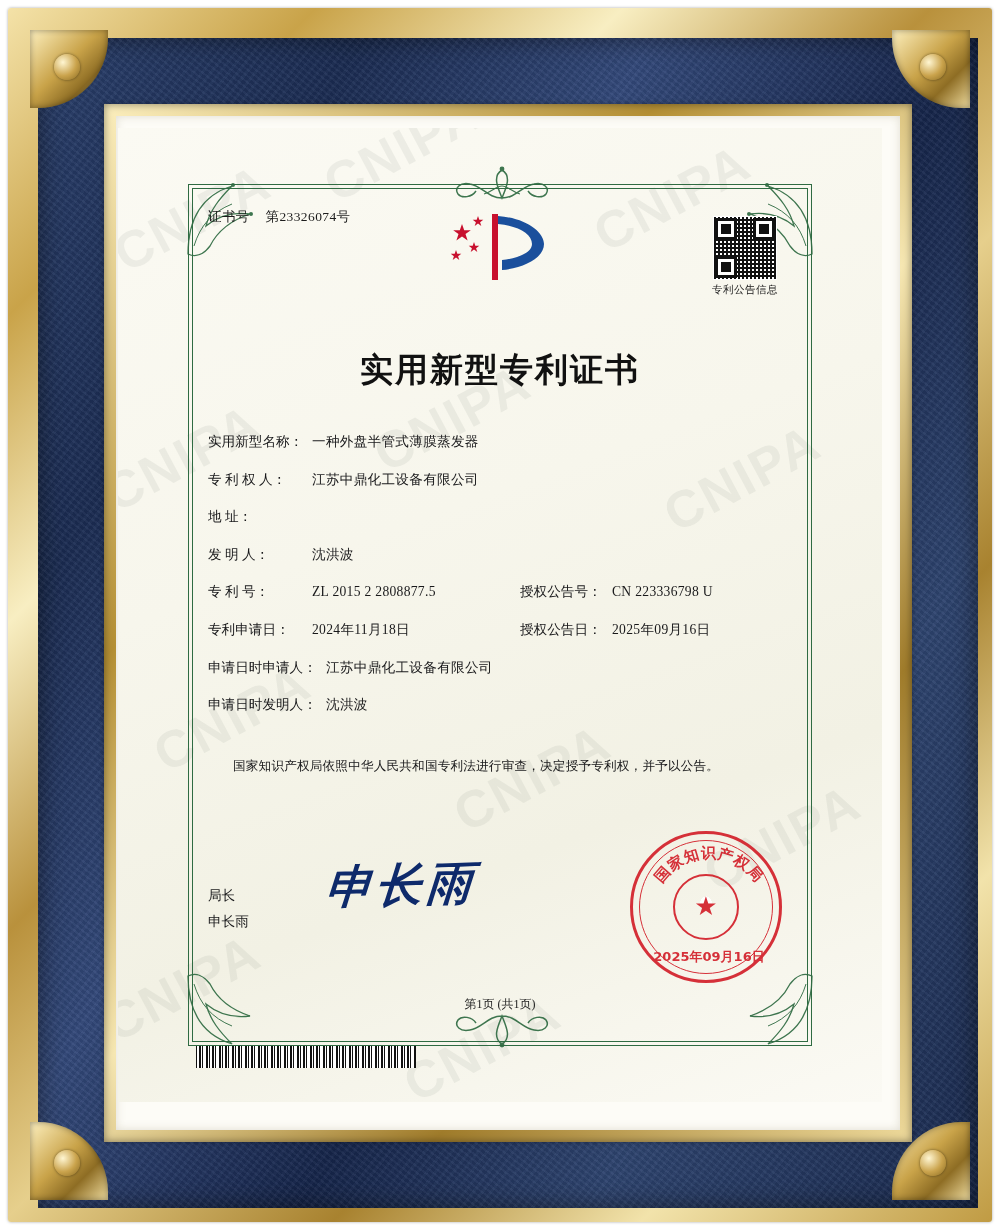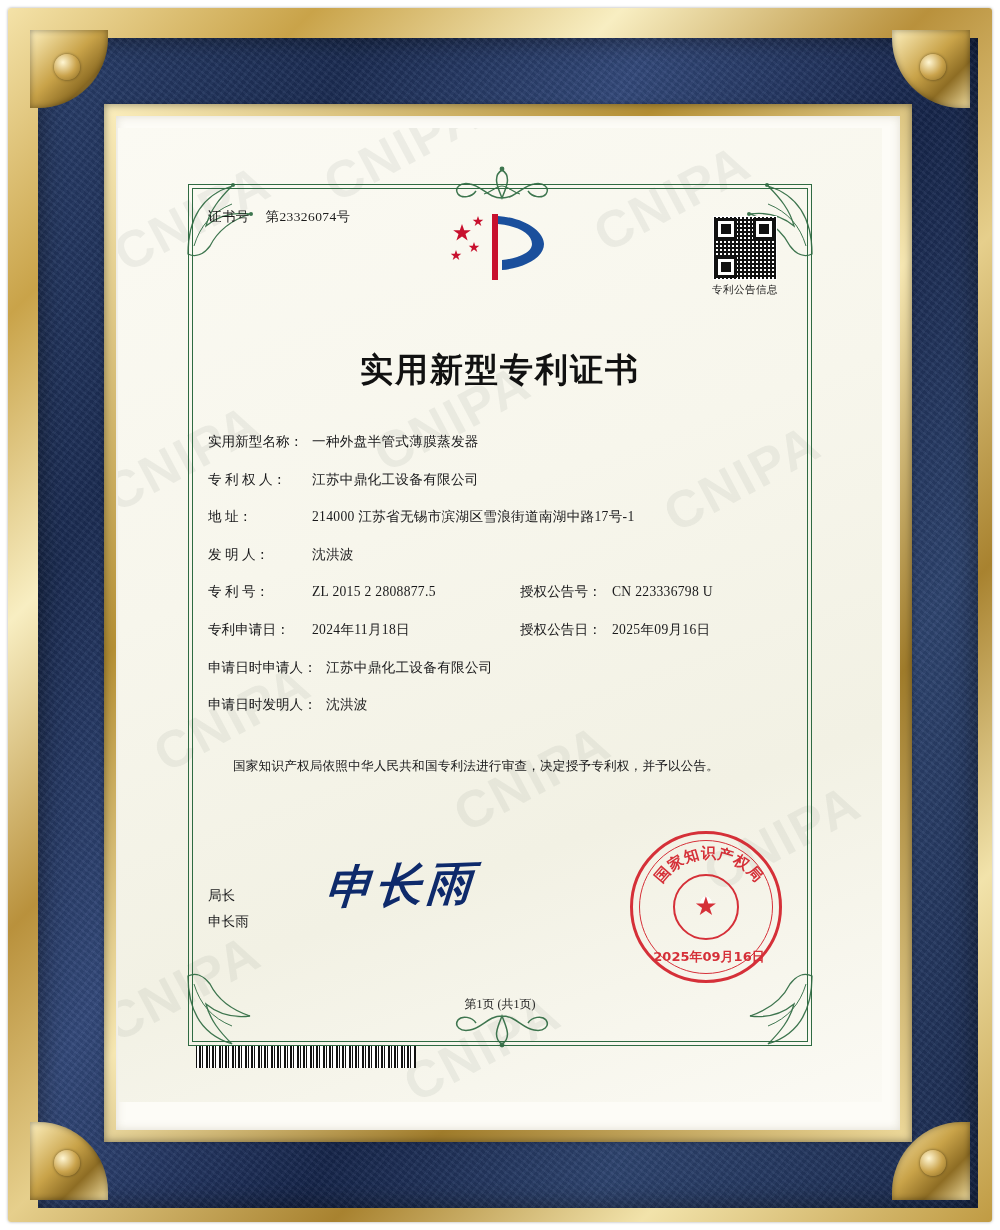--- a/index.html
+++ b/index.html
@@ -463,21 +463,20 @@
         <span class="f-value">一种外盘半管式薄膜蒸发器</span>
       </div>
 
       <div class="field-row">
         <span class="f-label">专 利 权 人：</span>
         <span class="f-value">江苏中鼎化工设备有限公司</span>
       </div>
 
       <div class="field-row">
         <span class="f-label">地        址：</span>
-        <span class="f-value">214000 江苏省无锡市滨湖区雪浪街道南湖中路17号-1</span>
       </div>
 
       <div class="field-row">
         <span class="f-label">发  明  人：</span>
         <span class="f-value">沈洪波</span>
       </div>
 
       <div class="field-row two">
         <span class="f-left">
           <span class="f-label">专  利  号：</span>

